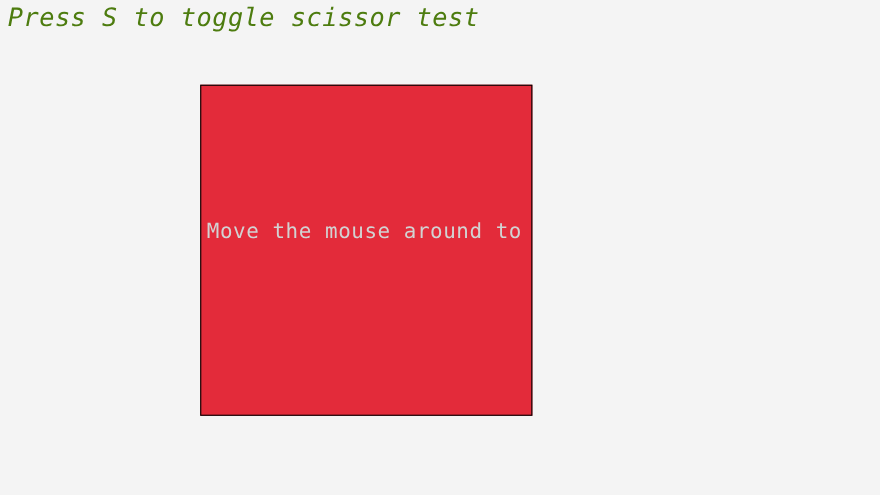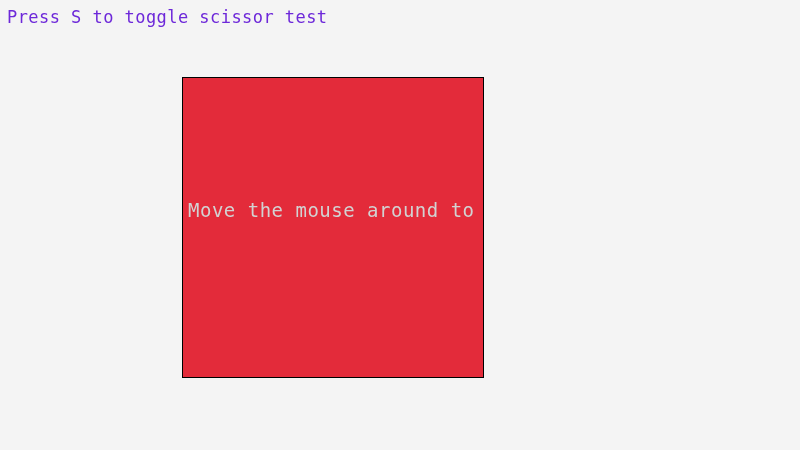--- a/index.html
+++ b/index.html
@@ -26,26 +26,27 @@
     height: 450px;
     background: #f4f4f4;
   }
 
   
   #hint-text {
     position: absolute;
     left: 7px;
     top: 6px;
     font-family: "DejaVu Sans Mono", "Liberation Mono", monospace;
-    font-size: 17px;
+    font-size: 23px;
     line-height: 22px;
     letter-spacing: 0.45px;
-    color: #6d28d9;
+    color: #4d7c0f;
     white-space: pre;
     font-weight: 400;
+    font-style: italic;
   }
 
   
   #scissor-box {
     position: absolute;
     left: 182px;
     top: 77px;
     width: 300px;
     height: 299px;
     background: #e32b3a;

